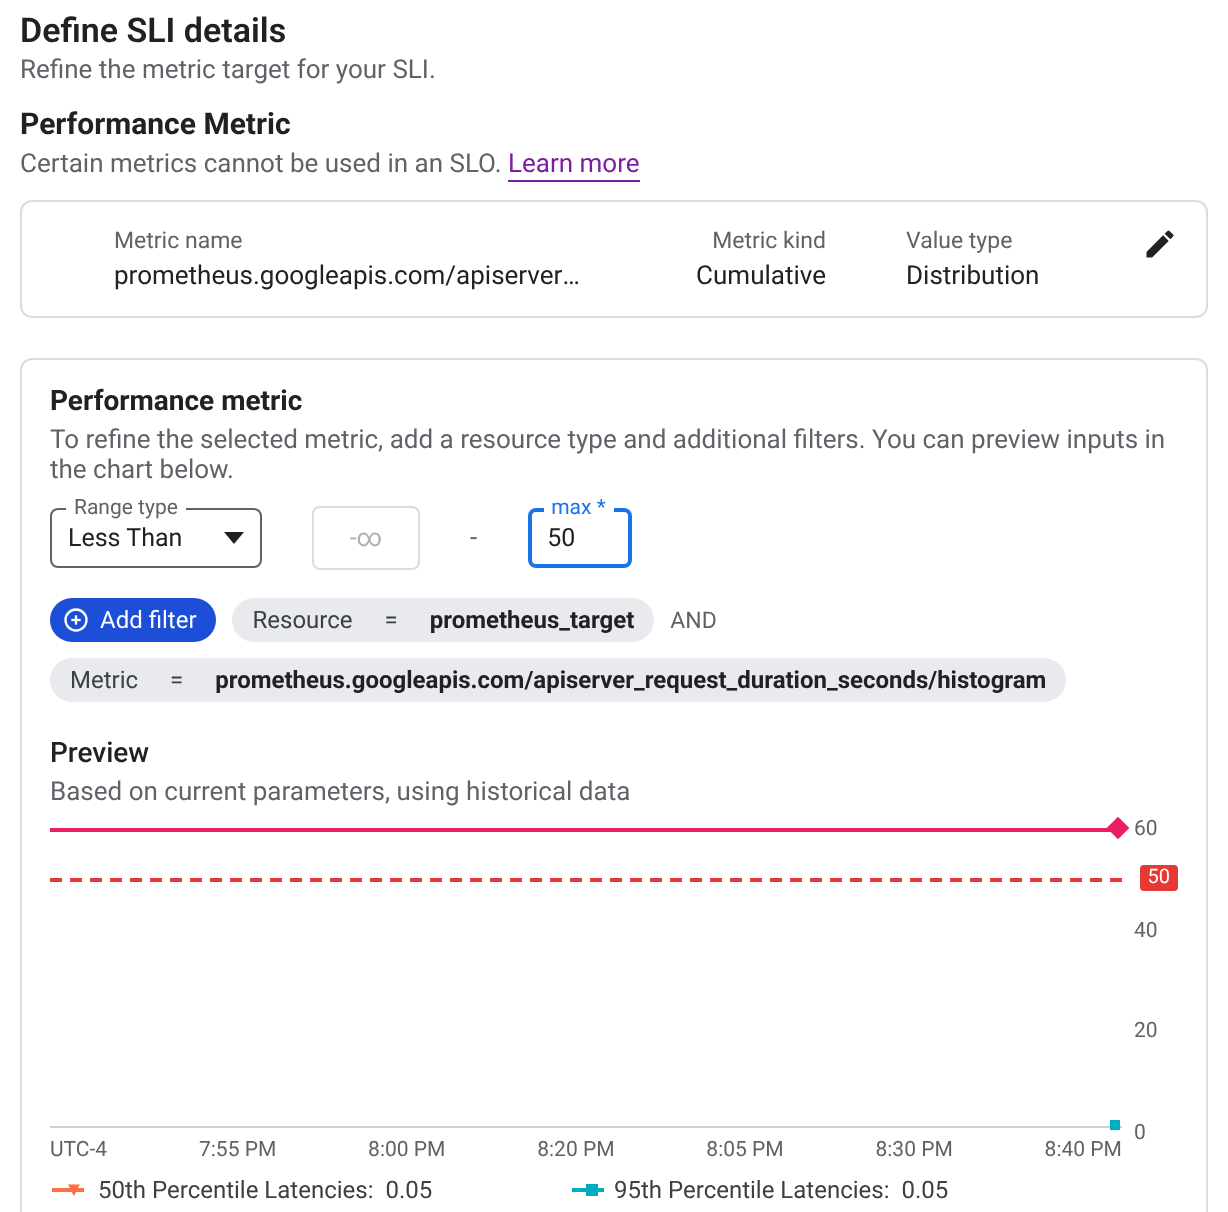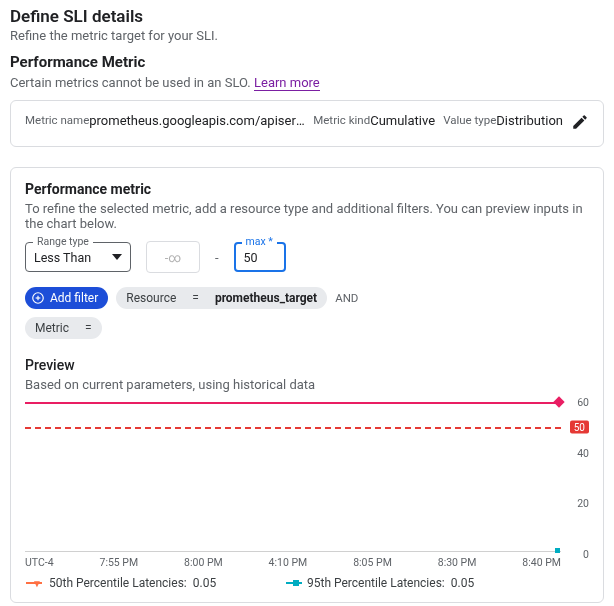--- a/index.html
+++ b/index.html
@@ -18,32 +18,32 @@
   .desc { color: #5f6368; font-size: 13px; margin-bottom: 10px; }
   .link { color: #7b1fa2; text-decoration: none; border-bottom: 1px solid #7b1fa2; cursor: pointer; }
 
   .card {
     border: 1px solid #dadce0;
     border-radius: 6px;
     padding: 12px 14px;
     background: #fff;
   }
   .metric-card { display: flex; align-items: flex-start; gap: 8px; }
-  .mcol { display: flex; flex-direction: row; }
+  .mcol { display: flex; flex-direction: column; margin-left: 32px; }
   .mlabel { font-size: 11.5px; color: #5f6368; margin-bottom: 4px; white-space: nowrap; }
   .mval { font-size: 13px; color: #202124; white-space: nowrap; overflow: hidden; text-overflow: ellipsis; }
   .mname { flex: 1 1 auto; min-width: 0; }
-  .mkind { flex: 0 0 78px; }
+  .mkind { flex: 0 0 78px; align-items: flex-end; }
   .mtype { flex: 0 0 78px; }
   .editcol { width: 26px; display: flex; align-items: center; justify-content: center; }
   .pencil { width: 18px; height: 18px; fill: #202124; }
 
   .card2 { border: 1px solid #dadce0; border-radius: 6px; padding: 12px 14px; margin-top: 20px; }
 
-  .inputs-row { display: flex; align-items: center; gap: 15px; margin-top: 10px; margin-bottom: 14px; }
+  .inputs-row { display: flex; align-items: center; gap: 25px; margin-top: 10px; margin-bottom: 14px; }
   .field-wrap { position: relative; }
   .floatlabel {
     position: absolute; top: -7px; left: 8px;
     font-size: 10.5px; color: #5f6368;
     background: #fff; padding: 0 4px;
   }
   .select-box, .num-box {
     border: 1px solid #5f6368;
     border-radius: 4px;
     height: 30px;
@@ -100,21 +100,21 @@
     bottom: 0;
     height: 2px; border-top: 1px solid #d0d0d0;
   }
   .base-marker { position: absolute; right: 1px; width: 5px; height: 5px; background:#00acc1; }
   .diamond {
     position: absolute; width: 8px; height: 8px; background:#e91e63;
     transform: rotate(45deg);
   }
   .ytick {
     position: absolute; right: 0; width: 22px;
-    font-size: 10.5px; color: #5f6368; text-align: right;
+    font-size: 10.5px; color: #5f6368; 
     transform: translateY(-50%);
   }
   .ybadge {
     position: absolute; right: 0;
     background: #e53935; color: #fff; font-size: 10px;
     padding: 1px 4px; border-radius: 2px;
     transform: translateY(-50%);
   }
   .xaxis {
     position: absolute; left: 0; right: 28px; bottom: 0; height: 16px;
@@ -206,39 +206,40 @@
       <div class="chip">
         <span>Resource</span>
         <span>=</span>
         <b>prometheus_target</b>
       </div>
       <span class="and">AND</span>
     </div>
     <div class="chip chip-long">
       <span>Metric</span>
       <span>=</span>
+      <b>prometheus.googleapis.com/apiserver_request_duration_seconds/histogram</b>
     </div>
 
     <div class="preview-title">Preview</div>
     <div class="desc">Based on current parameters, using historical data</div>
 
     <div class="chart-area">
       <div class="chart-plot" id="plot">
         <div class="chart-baseline">
           <span class="base-marker" style="bottom:1px;"></span>
         </div>
       <div class="chart-line-pink" style="top: 0px;"></div>
           <div class="diamond" style="top: -4px; right: -2px;"></div>
           <div class="chart-line-dashed" style="top: 25.3333px;"></div>
         </div>
       <div class="xaxis" id="xaxis">
           <span>UTC-4</span>
           <span>7:55 PM</span>
           <span>8:00 PM</span>
-          <span>4:10 PM</span>
+          <span>8:20 PM</span>
           <span>8:05 PM</span>
           <span>8:30 PM</span>
           <span>8:40 PM</span>
         </div>
     <div class="ytick" style="top: 152px;">0</div>
         <div class="ytick" style="top: 101.333px;">20</div>
         <div class="ytick" style="top: 50.6667px;">40</div>
         <div class="ytick" style="top: 0px;">60</div>
         <div class="ybadge" style="top: 25.3333px;">50</div>
       </div>

